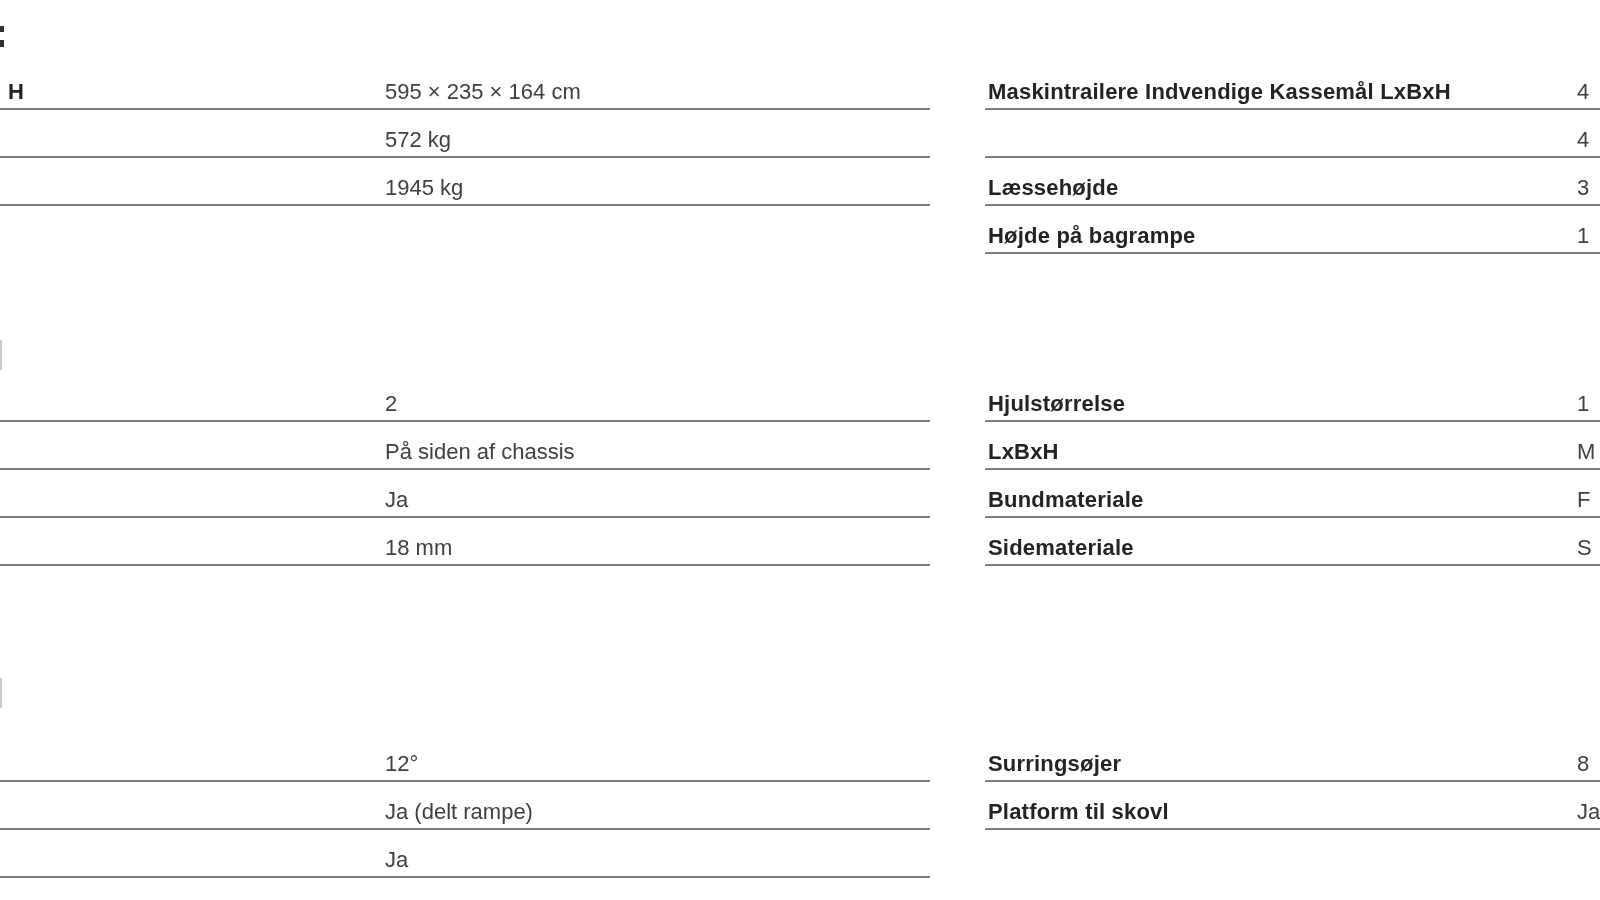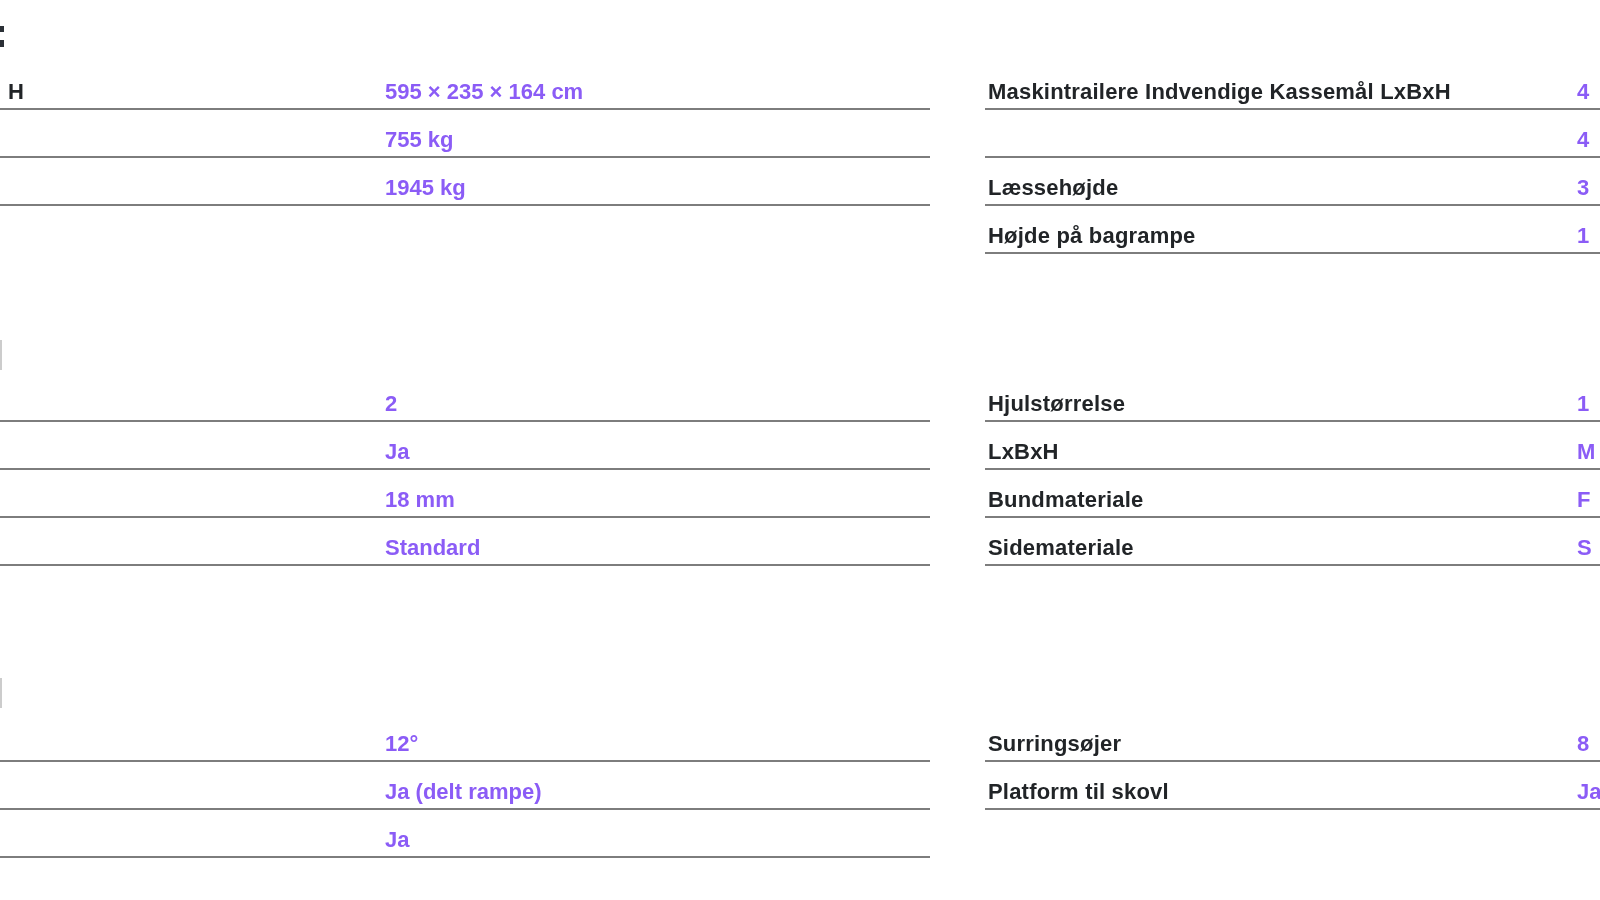--- a/index.html
+++ b/index.html
@@ -9,33 +9,33 @@
     background: #ffffff;
     font-family: "Liberation Sans", sans-serif;
     color: #2e3033;
   }
   .spec-table { position: absolute; top: 0; }
   .spec-table.left  { left: 0;      width: 930px; }
   .spec-table.right { left: 985px;  width: 715px; }
   .row-group { position: absolute; left: 0; right: 0; }
   .group-a { top: 62px; }
   .group-b { top: 374px; }
-  .group-c { top: 714px; }
+  .group-c { top: 734px; }
   .spec-row {
     height: 46px;
     border-bottom: 2px solid #7d7d7d;
     position: relative;
   }
   .cell {
     position: absolute; bottom: 3px;
     font-size: 22px; line-height: 26px;
     white-space: nowrap;
   }
   .label-cell { font-weight: 700; color: #212427; letter-spacing: 0.2px; }
-  .value-cell { font-weight: 700; color: #8b5cf6; }
+  .value-cell { font-weight: 400; color: #404040; }
   .spec-table.left .label-cell { left: 8px; }
   .spec-table.left .value-cell { left: 385px; }
   .spec-table.right .label-cell { left: 3px; }
   .spec-table.right .value-cell { left: 592px; }
   
   .frag { position: absolute; background: #2b3036; }
   .frag-top-a  { left: 0; top: 26px;  width: 4px; height: 6px; }
   .frag-top-b  { left: 0; top: 40px;  width: 4px; height: 7px; }
   .frag-gap-1  { left: 0; top: 340px; width: 2px; height: 30px; background: #cccccc; }
   .frag-gap-2  { left: 0; top: 678px; width: 2px; height: 30px; background: #cccccc; }
@@ -48,38 +48,38 @@
 <div class="frag frag-gap-1"></div>
 <div class="frag frag-gap-2"></div>
 
 <div class="spec-table left">
   <div class="row-group group-a">
     <div class="spec-row">
       <span class="cell label-cell">H</span>
       <span class="cell value-cell">595 × 235 × 164 cm</span>
     </div>
     <div class="spec-row">
-      <span class="cell value-cell">755 kg</span>
+      <span class="cell value-cell">572 kg</span>
     </div>
     <div class="spec-row">
       <span class="cell value-cell">1945 kg</span>
     </div>
   </div>
   <div class="row-group group-b">
     <div class="spec-row">
       <span class="cell value-cell">2</span>
     </div>
     <div class="spec-row">
+      <span class="cell value-cell">På siden af chassis</span>
+    </div>
+    <div class="spec-row">
       <span class="cell value-cell">Ja</span>
     </div>
     <div class="spec-row">
       <span class="cell value-cell">18 mm</span>
-    </div>
-    <div class="spec-row">
-      <span class="cell value-cell">Standard</span>
     </div>
   </div>
   <div class="row-group group-c">
     <div class="spec-row">
       <span class="cell value-cell">12°</span>
     </div>
     <div class="spec-row">
       <span class="cell value-cell">Ja (delt rampe)</span>
     </div>
     <div class="spec-row">

